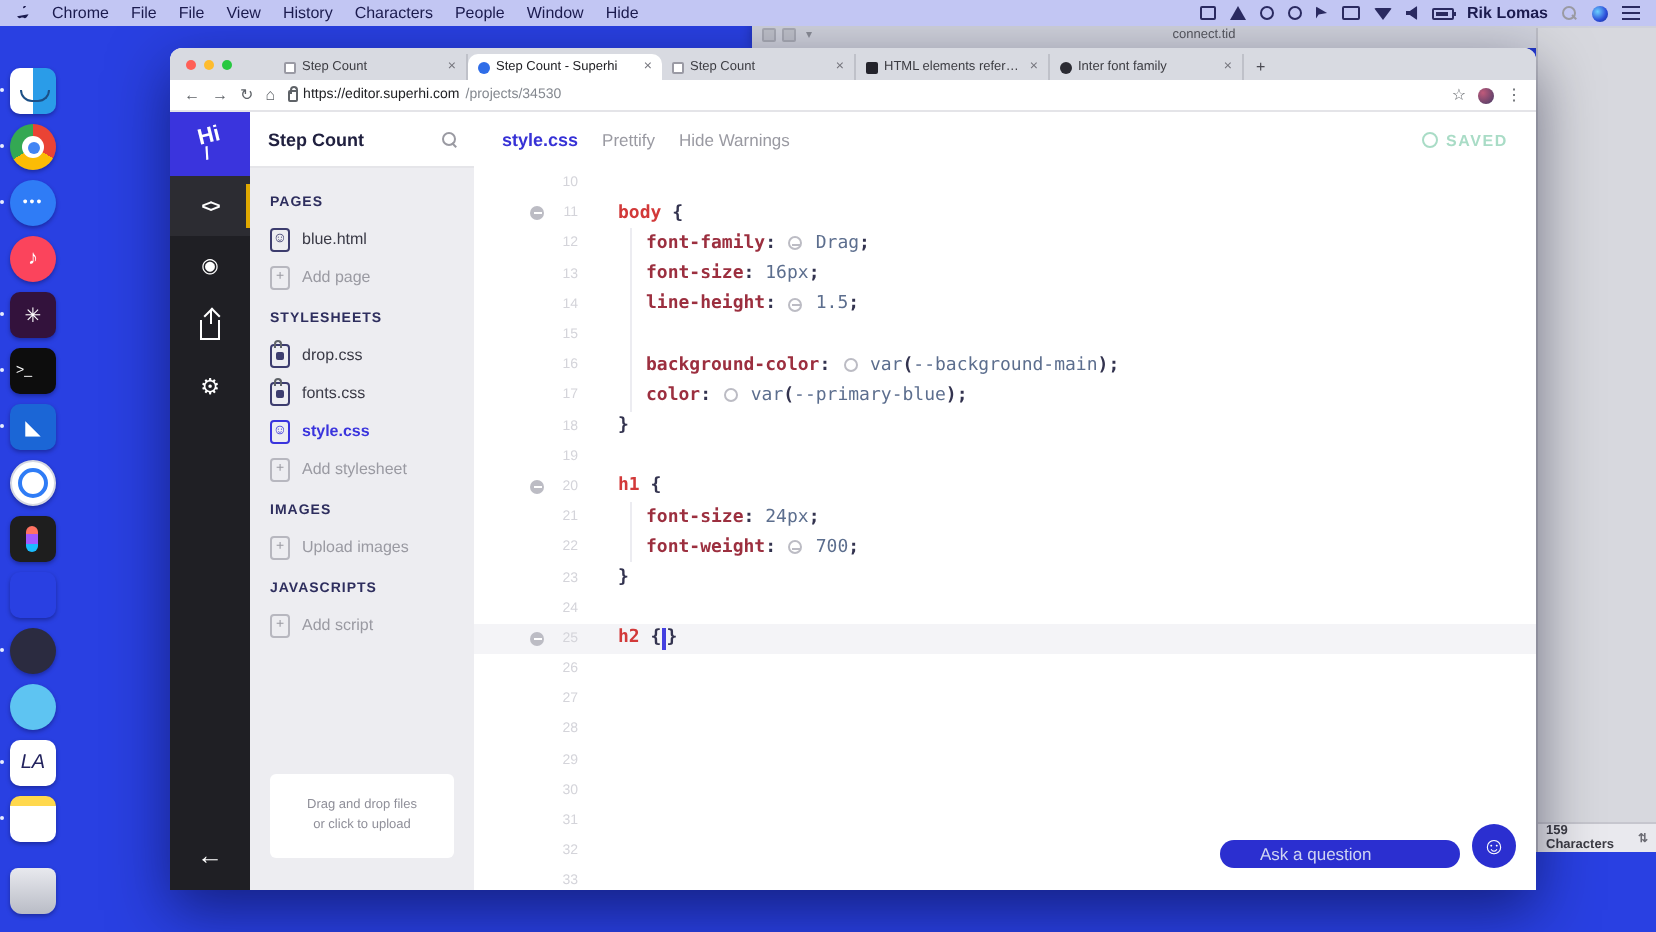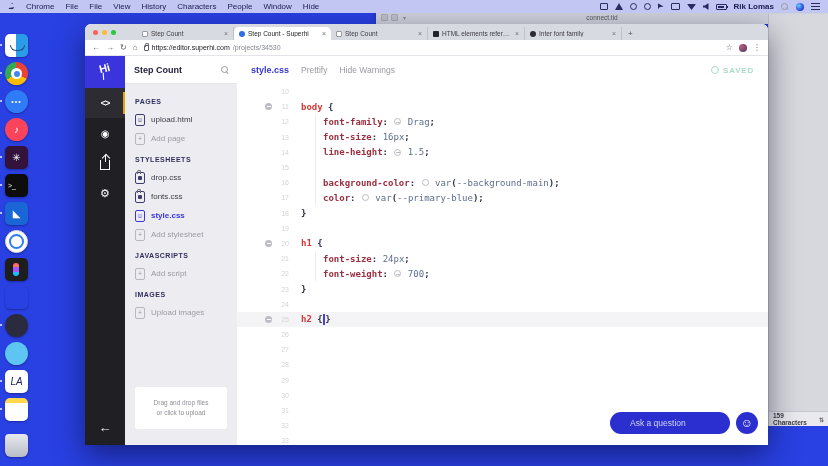--- a/index.html
+++ b/index.html
@@ -159,32 +159,32 @@
   .saved-ring { width:8px; height:8px; border:1px solid #a9dcc6; border-radius:50%; }
 
   .cbody { position:absolute; left:0; right:0; top:28px; bottom:0; font-family:"DejaVu Sans Mono", monospace; font-size:9px; }
   .cline { position:relative; height:15.2px; display:flex; align-items:center; }
   .cline.active { background:#f4f4f7; }
   .gut { width:52px; flex:none; display:flex; align-items:center; justify-content:flex-end; gap:5px; }
   .gnum { font-size:7px; color:#d4d4da; width:12px; text-align:right; font-family:"Liberation Sans", sans-serif; }
   .gwarn { width:7px; height:7px; border-radius:50%; background:#bcbcc4; position:relative; flex:none; }
   .gwarn::after { content:""; position:absolute; left:1.5px; top:3px; width:4px; height:1px; background:#fff; }
   .guide { position:absolute; left:78px; top:0; bottom:0; width:1px; background:#ececf1; }
-  .ctxt { padding-left:12px; display:flex; align-items:center; white-space:pre; position:relative; }
+  .ctxt { padding-left:20px; display:flex; align-items:center; white-space:pre; position:relative; }
   .cline.ind .ctxt { padding-left:34px; }
   .tok-sel { color:#d23939; font-weight:bold; }
   .tok-prop { color:#9c2f3f; font-weight:bold; }
   .tok-val { color:#5c6e8e; }
   .tok-pun { color:#33334f; font-weight:bold; }
   .inl-warn { width:7px; height:7px; border:1px solid #bcbcc4; border-radius:50%; position:relative; margin:0 1px; flex:none; }
   .inl-warn::after { content:""; position:absolute; left:1px; top:2.5px; width:3.5px; height:1px; background:#bcbcc4; }
   .inl-swatch { width:7px; height:7px; border:1px solid #bcbcc4; border-radius:50%; background:#fff; margin:0 1px; flex:none; }
   .caret { width:1.5px; height:11px; background:#4440e0; margin:0 0.5px; flex:none; }
 
-  .ask-pill { position:absolute; right:38px; bottom:11px; width:120px; height:22px; border-radius:11px;
+  .ask-pill { position:absolute; right:38px; bottom:11px; width:120px; height:14px; border-radius:11px;
     background:#2b2fd0; color:#cfd4f2; font-size:8.5px; display:flex; align-items:center; padding-left:20px; }
   .smiley-btn { position:absolute; right:10px; bottom:11px; width:22px; height:22px; border-radius:50%;
     background:#2b2fd0; color:#fff; display:flex; align-items:center; justify-content:center; font-size:12px; }
 </style>
 </head>
 <body>
 
 <div id="screen">
 
   <div class="bgwin-top">
@@ -317,21 +317,21 @@
       <div class="esidebar">
         <div class="eheader">
           <span class="title">Step Count</span>
           <span class="mag"></span>
         </div>
         <div class="sections">
             <div class="sec">
               <div class="sec-head">PAGES</div>
               <div class="srow">
                 <span class="ficon smiley"></span>
-                <span class="slabel">upload.html</span>
+                <span class="slabel">blue.html</span>
               </div>
               <div class="srow add">
                 <span class="ficon add"></span>
                 <span class="slabel">Add page</span>
               </div>
             </div>
             <div class="sec">
               <div class="sec-head">STYLESHEETS</div>
               <div class="srow">
                 <span class="ficon lock"></span>
@@ -344,31 +344,31 @@
               <div class="srow active">
                 <span class="ficon smiley"></span>
                 <span class="slabel">style.css</span>
               </div>
               <div class="srow add">
                 <span class="ficon add"></span>
                 <span class="slabel">Add stylesheet</span>
               </div>
             </div>
             <div class="sec">
+              <div class="sec-head">IMAGES</div>
+              <div class="srow add">
+                <span class="ficon add"></span>
+                <span class="slabel">Upload images</span>
+              </div>
+            </div>
+            <div class="sec">
               <div class="sec-head">JAVASCRIPTS</div>
               <div class="srow add">
                 <span class="ficon add"></span>
                 <span class="slabel">Add script</span>
-              </div>
-            </div>
-            <div class="sec">
-              <div class="sec-head">IMAGES</div>
-              <div class="srow add">
-                <span class="ficon add"></span>
-                <span class="slabel">Upload images</span>
               </div>
             </div>
           </div>
         <div class="dropzone">
           <span><span>Drag and drop files</span><br><span>or click to upload</span></span>
         </div>
       </div>
 
       <div class="ecode">
         <div class="ctop">

